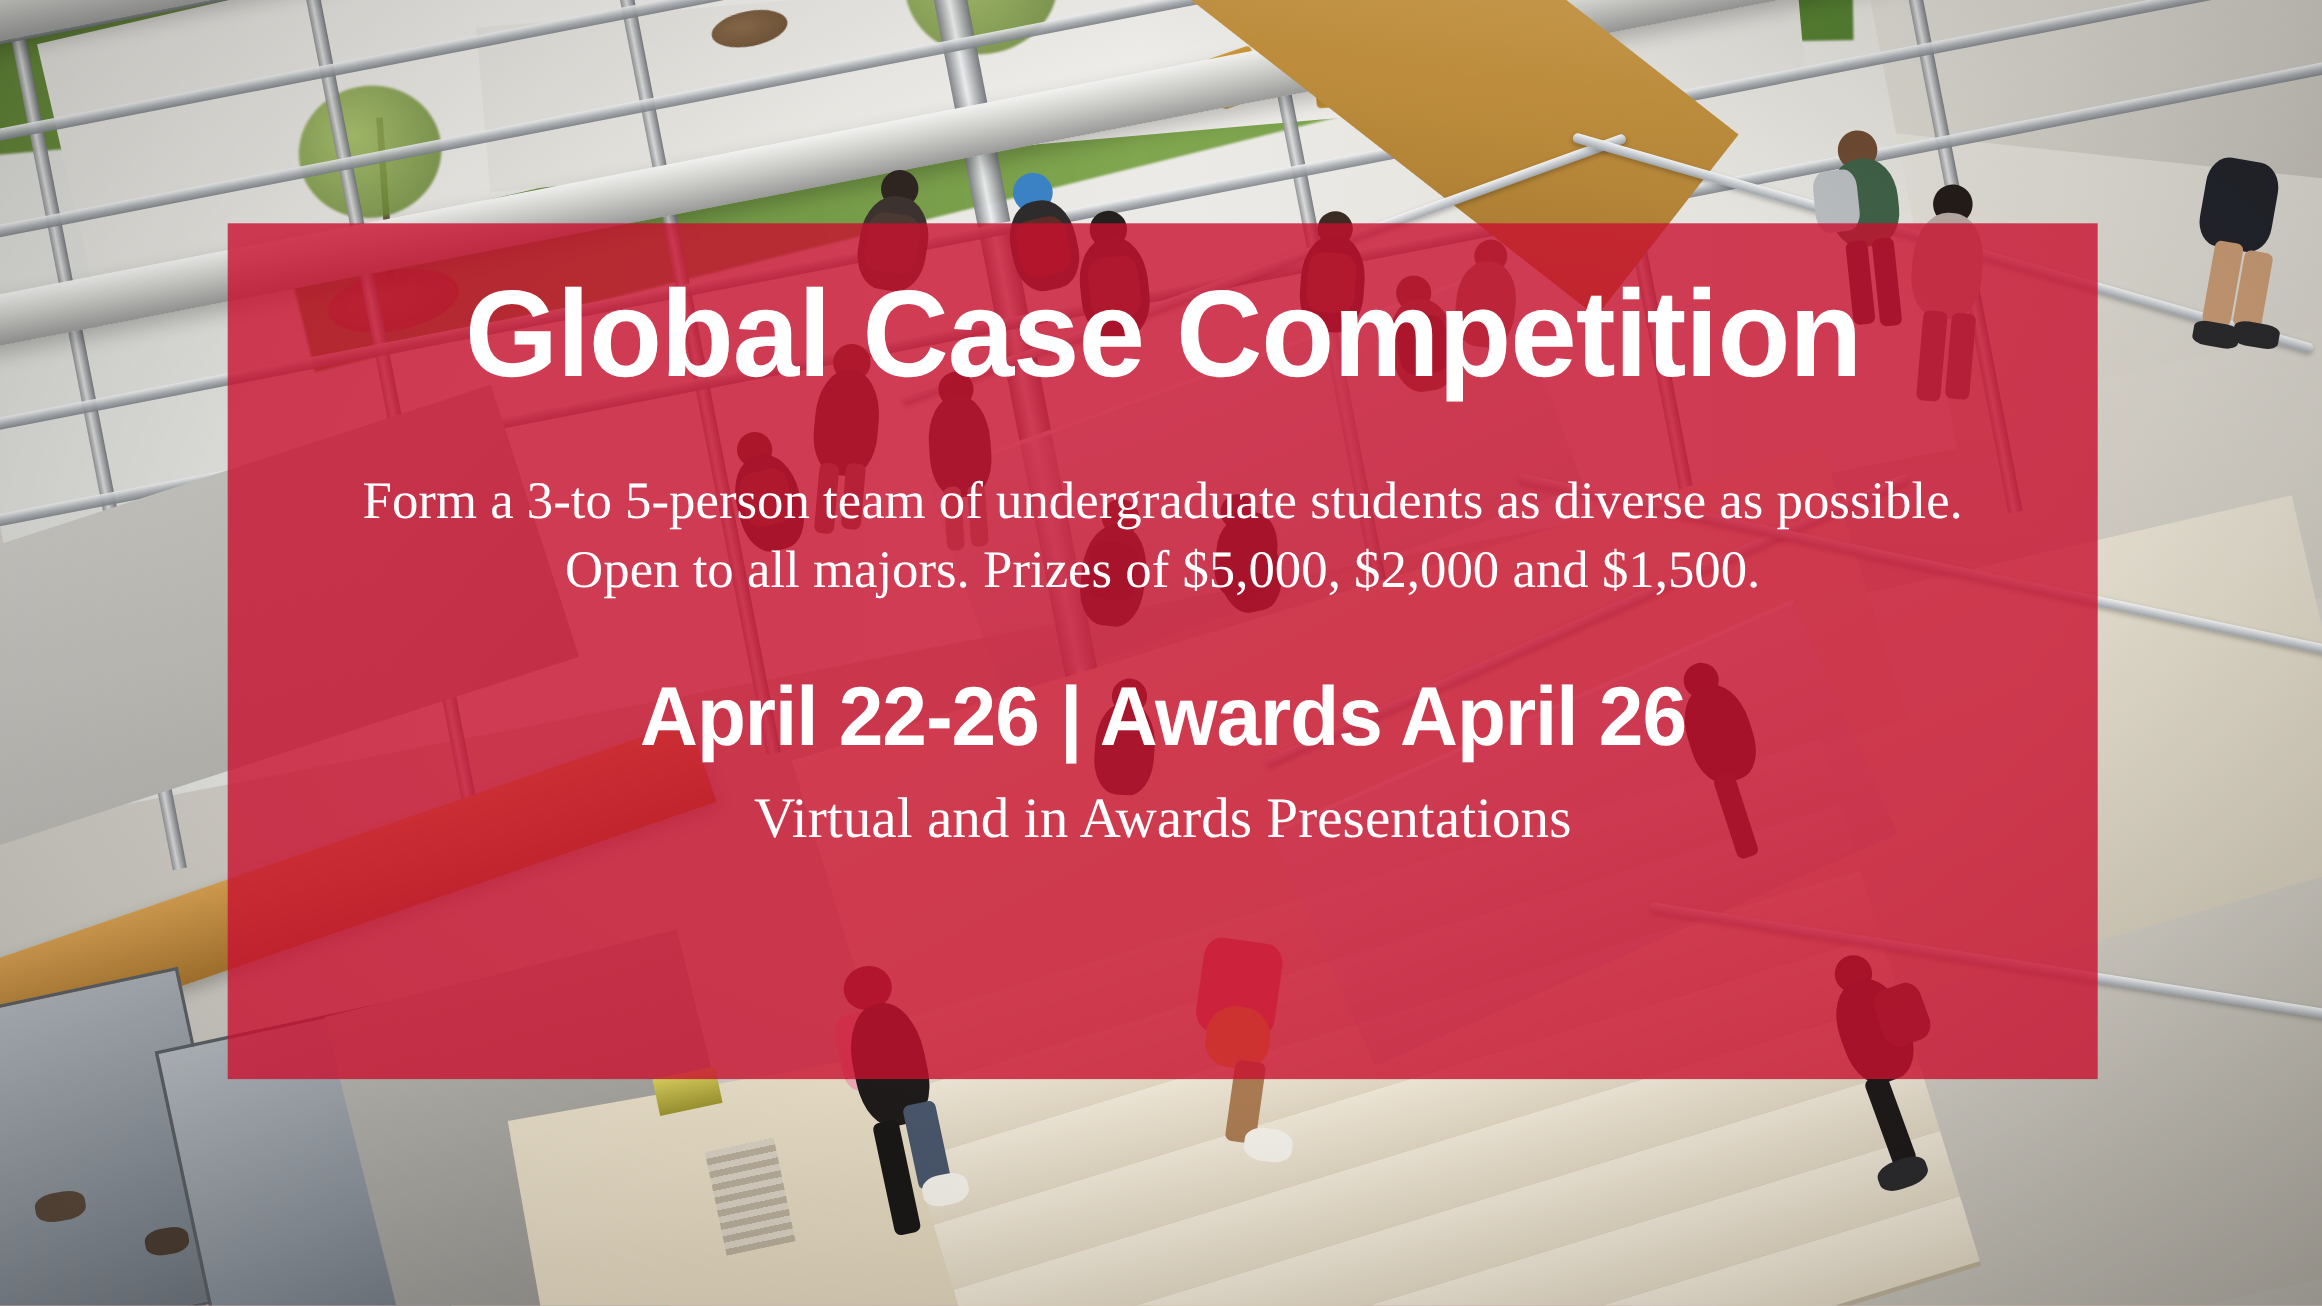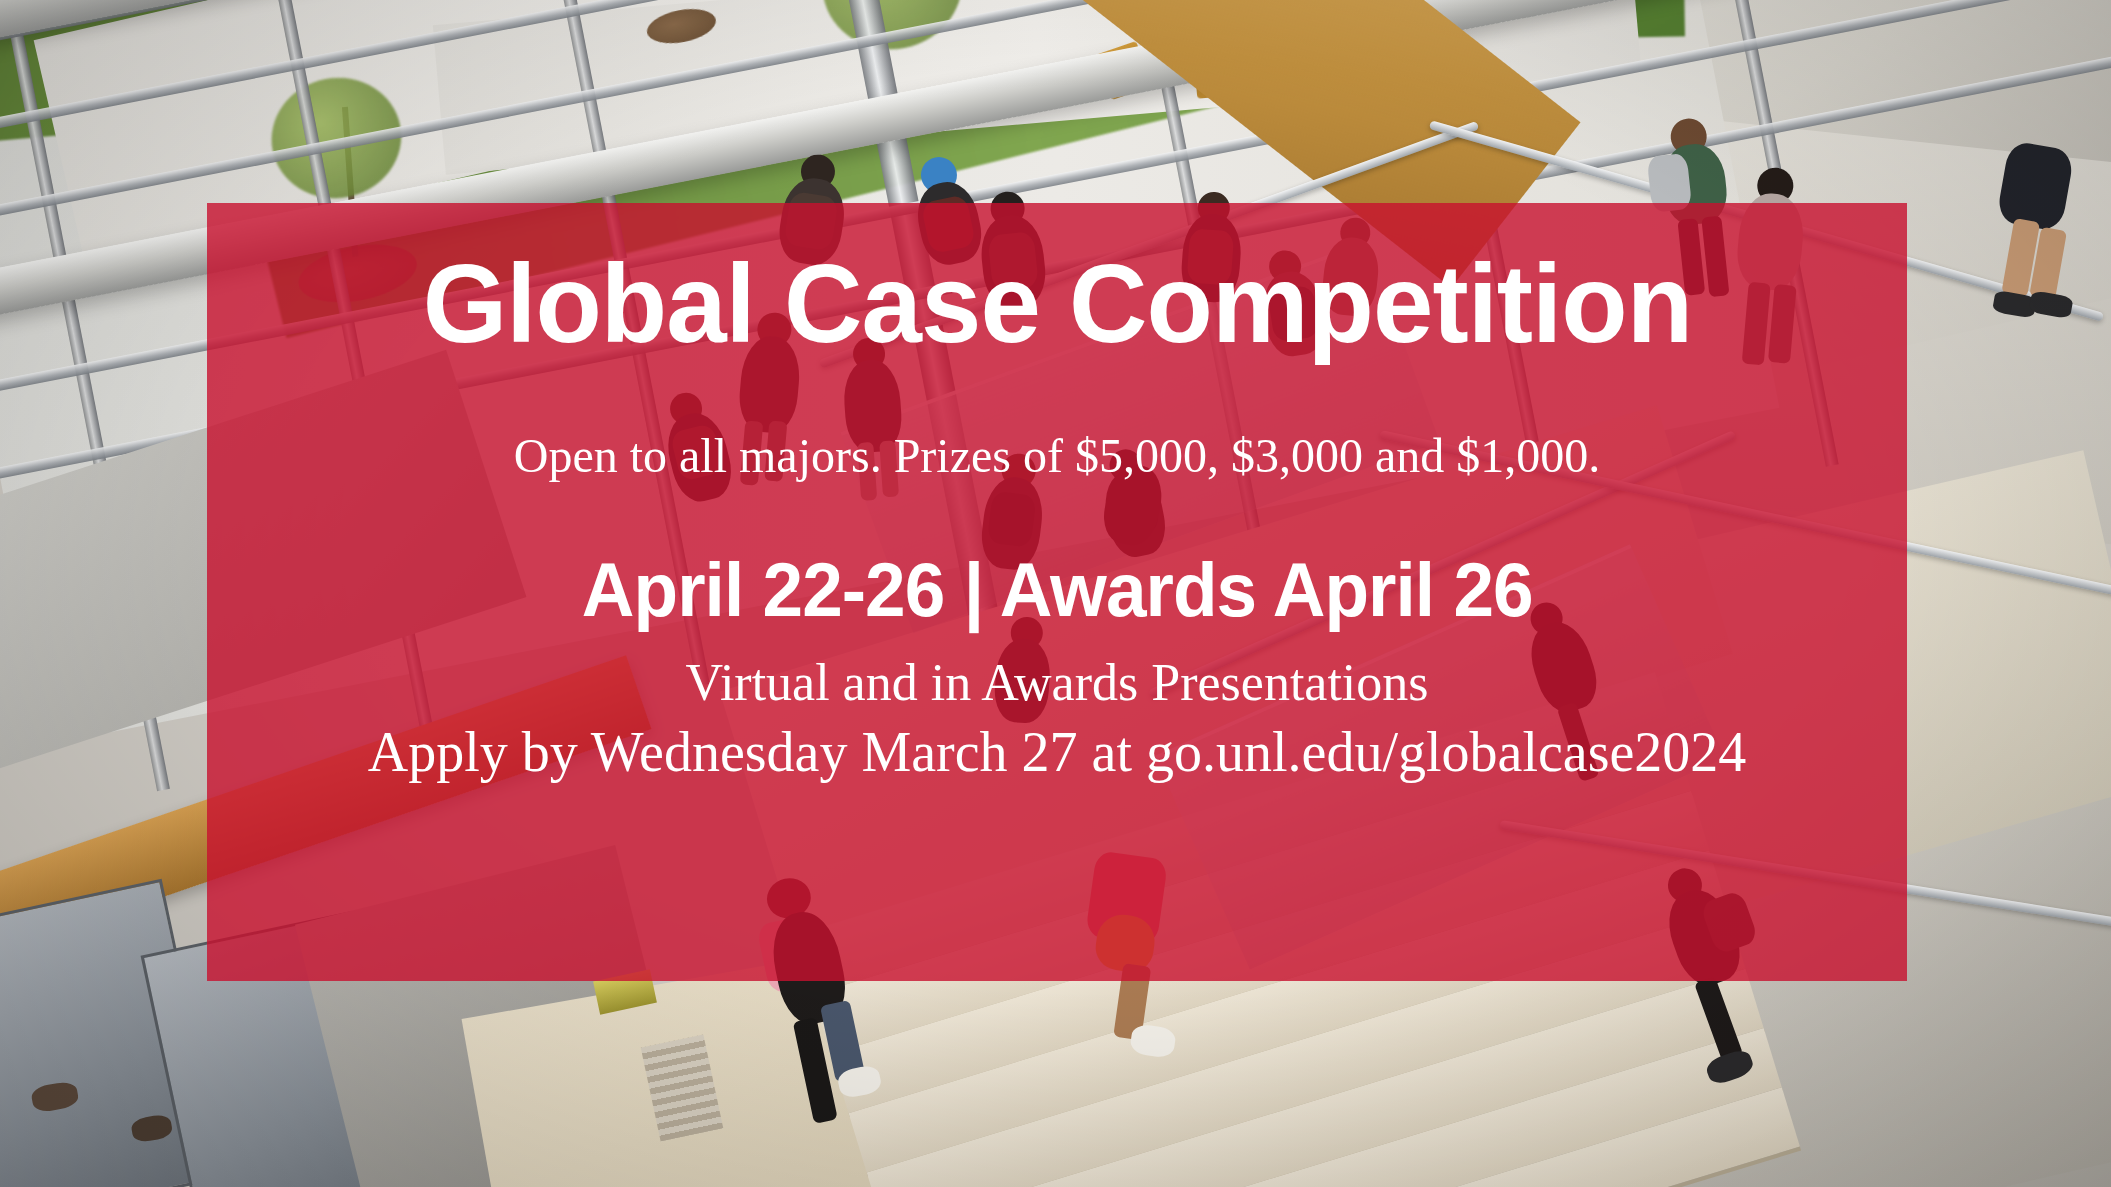--- a/index.html
+++ b/index.html
@@ -359,24 +359,24 @@
 
     <div style="position:absolute;inset:0;pointer-events:none;
                 background:radial-gradient(ellipse at 52% 45%,rgba(0,0,0,0) 48%,rgba(0,0,0,.18) 100%);"></div>
   </div>
 
   <div id="redbox">
 
     <div class="title">Global Case Competition</div>
 
     <div class="serif lead">
-      <div>Open to all majors. Prizes of $5,000, $3,000 and $1,000.</div>
+      <div>Form a 3-to 5-person team of undergraduate students as diverse as possible.</div>
+      <div>Open to all majors. Prizes of $5,000, $2,000 and $1,500.</div>
     </div>
 
     <div class="dates">April 22-26 | Awards April 26</div>
 
     <div class="serif sub1">Virtual and in Awards Presentations</div>
 
-    <div class="serif sub2">Apply by Wednesday March 27 at go.unl.edu/globalcase2024</div>
   </div>
 
 
 </div>
 
 </body></html>

